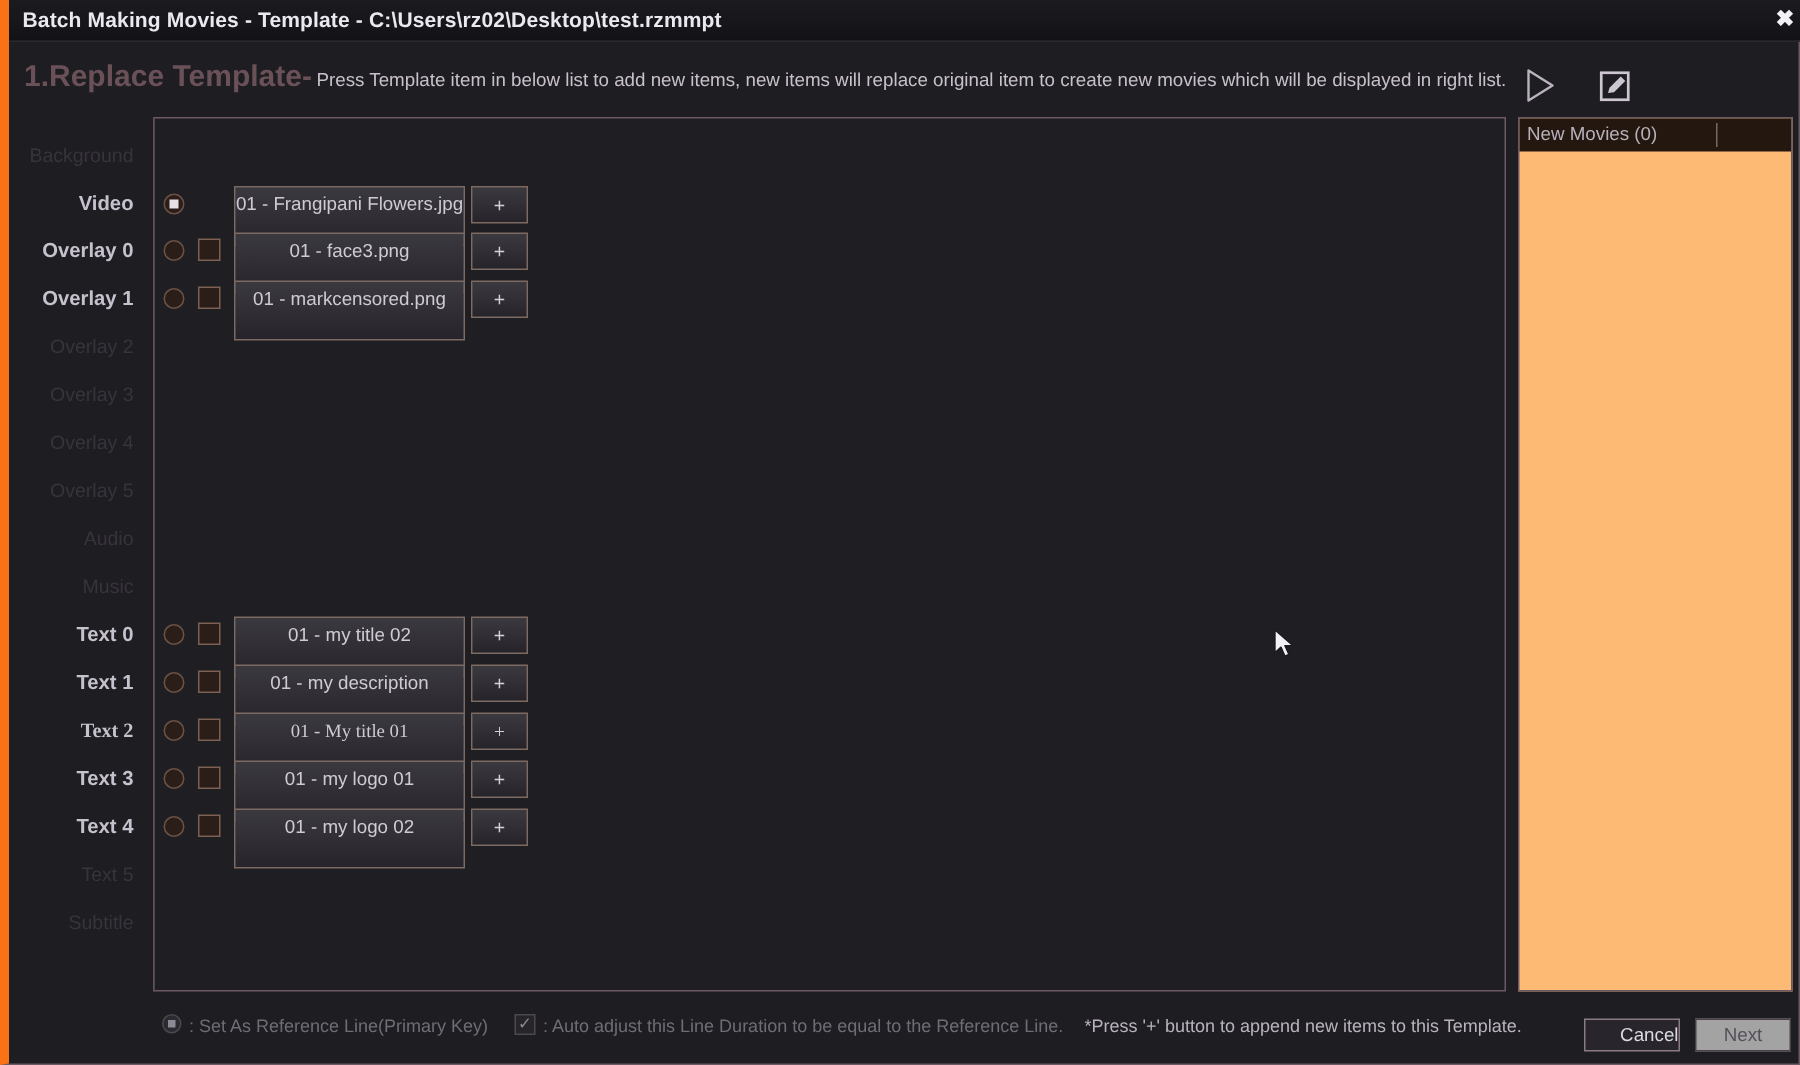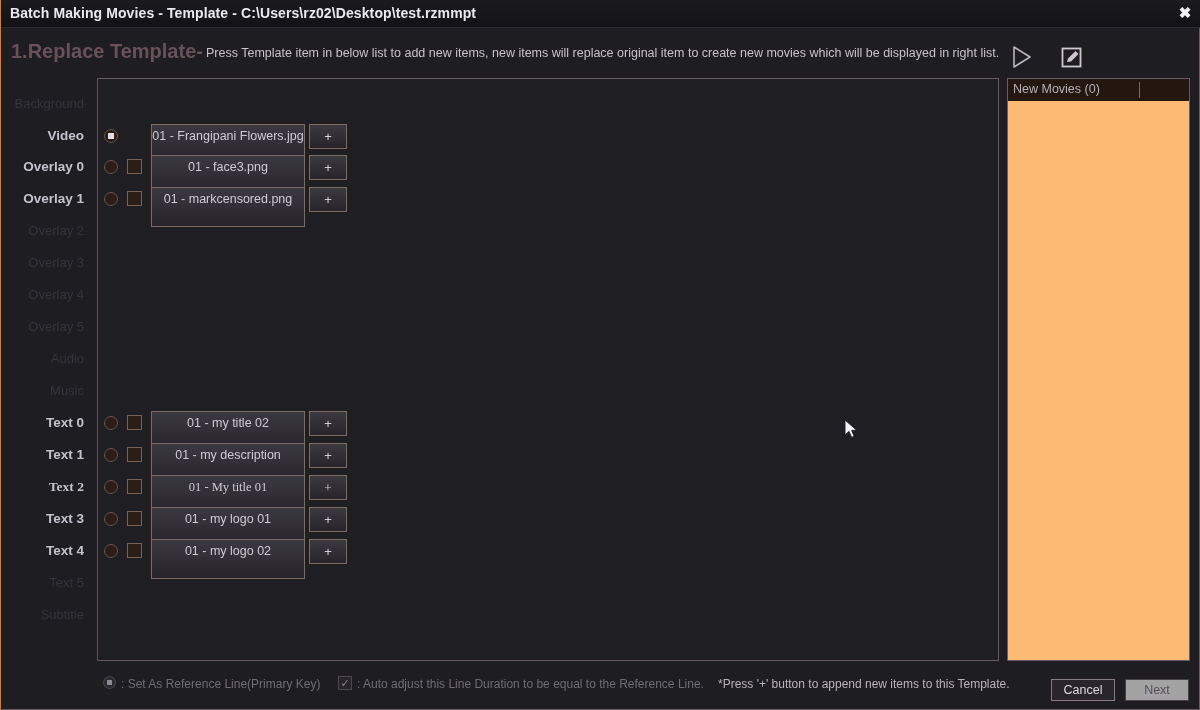--- a/index.html
+++ b/index.html
@@ -6,21 +6,21 @@
   html, body {
     width: 1200px; height: 710px;
     background: #000;
     font-family: "Liberation Sans", sans-serif;
     overflow: hidden;
   }
   #app {
     position: relative;
     width: 1200px; height: 710px;
     background: #1e1d22;
-    border-left: 1px solid #f97316;
+    border-left: 6px solid #f97316;
     border-right: 1px solid #6b5a63;
     border-bottom: 1px solid #6b5a63;
   }
   
   .titlebar {
     position: absolute; left: 0; top: 0;
     width: 1200px; height: 28px;
     background: linear-gradient(180deg, #1b1a1f 0%, #17161b 55%, #121116 100%);
     border-bottom: 1px solid #2a2830;
   }
@@ -184,21 +184,21 @@
   .b-txt3 {
     position: absolute; left: 717px; top: 677px;
     font-size: 12px; color: #b9b3bd; white-space: nowrap;
   }
   .btn-cancel {
     position: absolute; left: 1050px; top: 679px;
     width: 64px; height: 22px;
     background: #28262c;
     border: 1px solid #8a7a82;
     color: #dedae2;
-    font-size: 12.5px; line-height: 20px; text-align: center;
+    font-size: 12.5px; line-height: 20px; text-align: right;
     cursor: pointer;
   }
   .btn-next {
     position: absolute; left: 1124px; top: 679px;
     width: 64px; height: 22px;
     background: #a3a3a3;
     border: 1px solid #4a4048;
     color: #55505a;
     font-size: 12.5px; line-height: 20px; text-align: center;
     cursor: default;

